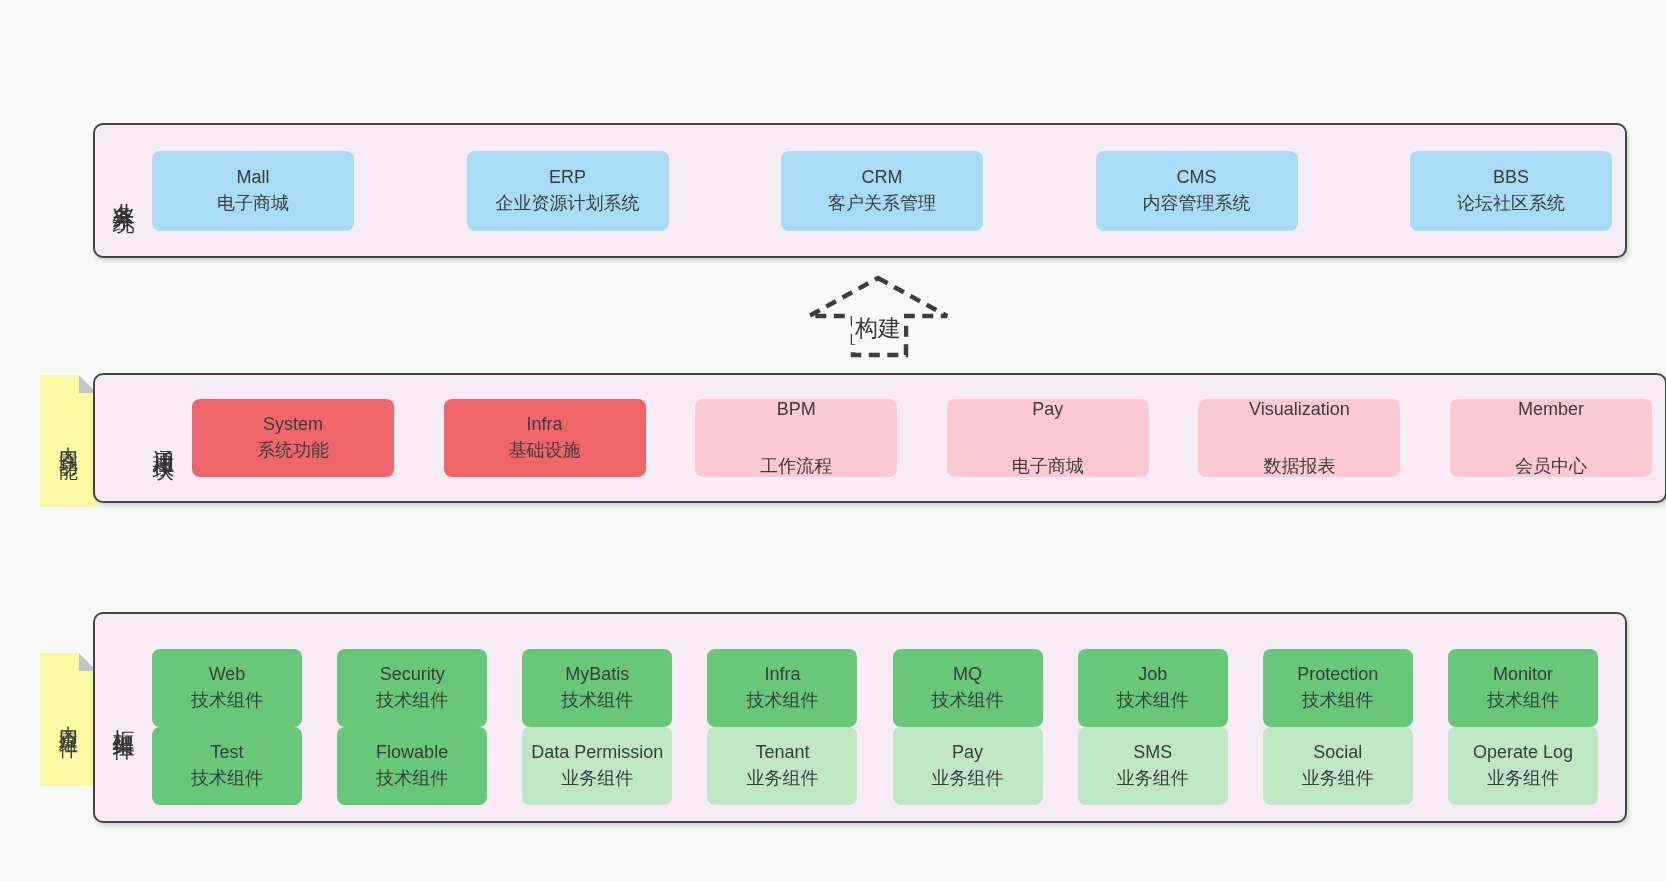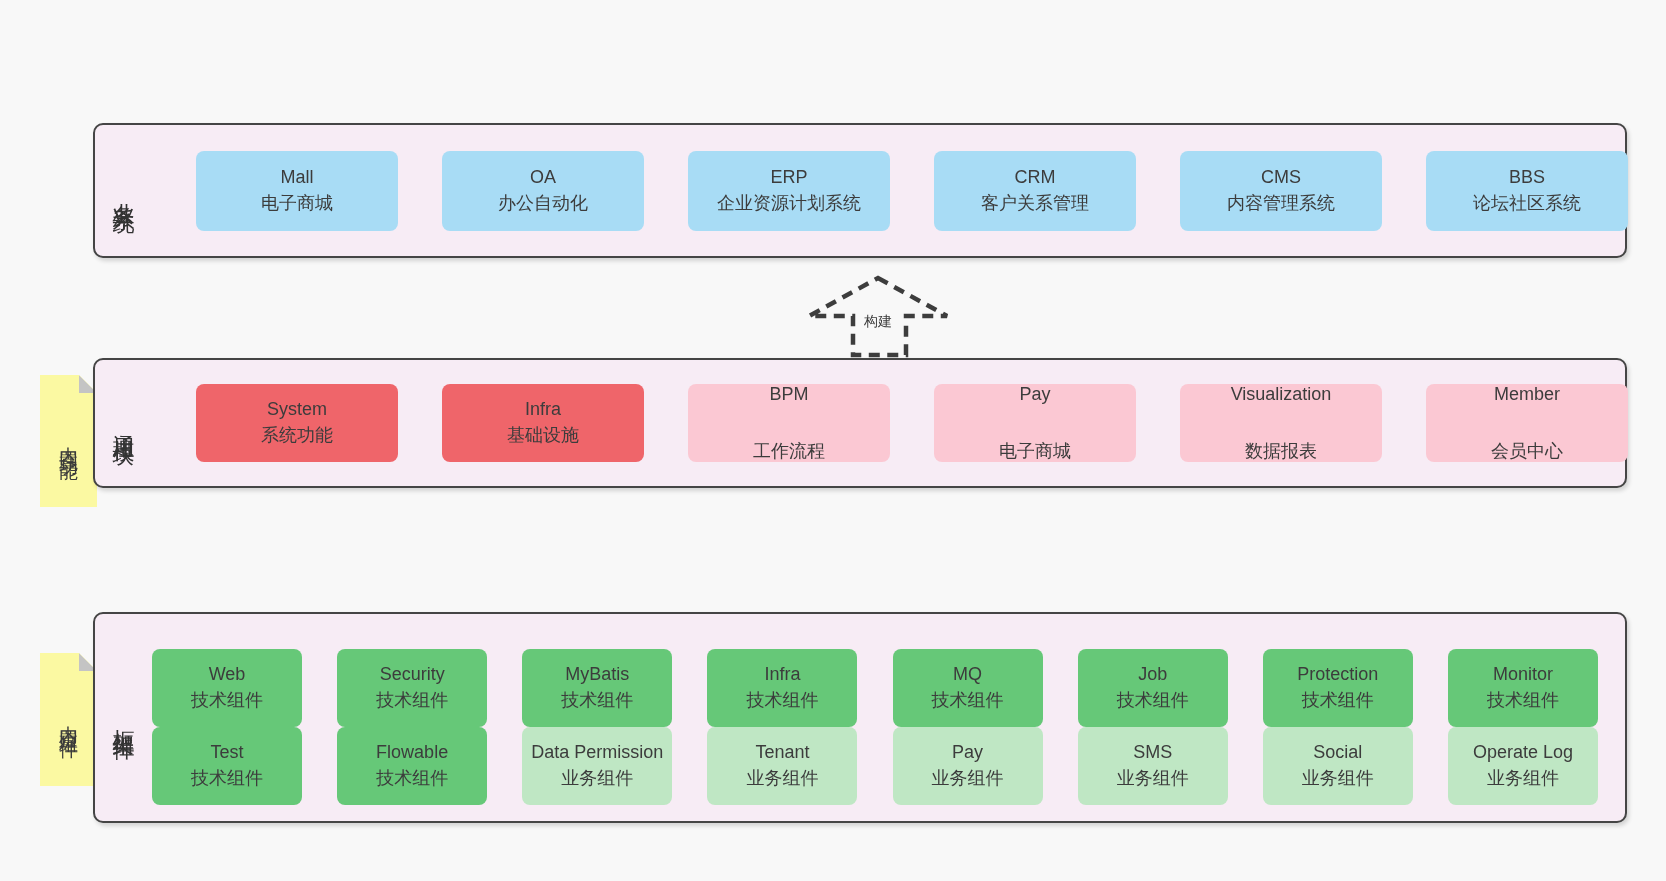--- a/index.html
+++ b/index.html
@@ -14,39 +14,39 @@
   
   .layer{
     position:absolute;left:93px;width:1530px;
     background:var(--container-fill,#f7ecf5);
     border:2px solid var(--container-border,#454545);
     border-radius:10px;
     box-shadow:2px 3px 4px rgba(0,0,0,.15);
     display:flex;align-items:stretch;
   }
   .layer-business{top:123px;height:131px;}
-  .layer-modules{top:358px;height:126px;}
+  .layer-modules{top:373px;height:126px;padding-left:40px;}
   .layer-components{top:612px;height:207px;}
 
   .layer-label{
     width:57px;flex:0 0 57px;
     display:flex;align-items:center;justify-content:center;
     writing-mode:vertical-rl;text-orientation:upright;
     font-size:22px;letter-spacing:3px;color:#333;
   }
   .boxes-area{flex:1;display:flex;flex-direction:column;justify-content:center;padding-right:13px;}
   .layer-components .boxes-area{padding:16px 27px 16px 0;justify-content:flex-end;}
   .row{display:flex;justify-content:space-between;align-items:center;}
 
   .box{
     border-radius:8px;
     display:flex;flex-direction:column;align-items:center;justify-content:center;
     text-align:center;font-size:18px;line-height:1.42;
   }
-  .row-six .box{width:202px;height:78px;margin-left:44px;}
+  .row-six .box{width:202px;height:78px;}
   .layer-business .box{height:80px;}
   .row-eight .box{width:150px;height:78px;}
   .v-blue{background:var(--blue,#a8dcf5);}
   .v-red{background:var(--red,#ef656a);}
   .v-pink{background:var(--pink,#fbc8d3);gap:31px;}
   .v-green{background:var(--green,#66c878);}
   .v-green-light{background:var(--green-light,#bfe7c4);}
 
   
   .sticky{
@@ -73,21 +73,21 @@
   .arrow-build{left:807px;top:276px;}
   .arrow-implement{left:822px;top:520px;}
   .arrow svg{position:absolute;inset:0;overflow:visible;}
   .arrow path{
     fill:none;stroke:var(--dash,#3d3d3d);stroke-width:4.5;
     stroke-dasharray:11 7.5;stroke-linecap:butt;
   }
   .arrow-label{
     position:absolute;left:50%;top:37px;transform:translateX(-50%);
     background:var(--background,#f8f8f8);
-    padding:0 3px;font-size:14px;white-space:nowrap;color:#3a3a3a;
+    padding:0 3px;font-size:23px;white-space:nowrap;color:#3a3a3a;
   }
 </style>
 </head>
 <body style="--background: #f8f8f8; --container-fill: #f7ecf5; --container-border: #454545; --text: #3c3c3c; --dash: #3d3d3d; --blue: #a8dcf5; --red: #ef656a; --pink: #fbc8d3; --green: #66c878; --green-light: #bfe7c4; --sticky: #fbf9a2; --sticky-fold: #c4c4c4;">
 
 <div class="stage">
 
   <div class="sticky sticky-modules">
     <span class="fold"></span>
     <span class="sticky-text">内置功能</span>
@@ -98,24 +98,20 @@
     <span class="sticky-text">内置组件</span>
   </div>
 
   <div class="layer layer-business">
     <div class="layer-label">业务系统</div>
     <div class="boxes-area">
       <div class="row row-six">
           <div class="box v-blue">
             <div class="box-title">Mall</div>
             <div class="box-subtitle">电子商城</div>
-          </div>
-          <div class="box v-blue">
-            <div class="box-title">OA</div>
-            <div class="box-subtitle">办公自动化</div>
           </div>
           <div class="box v-blue">
             <div class="box-title">ERP</div>
             <div class="box-subtitle">企业资源计划系统</div>
           </div>
           <div class="box v-blue">
             <div class="box-title">CRM</div>
             <div class="box-subtitle">客户关系管理</div>
           </div>
           <div class="box v-blue">

